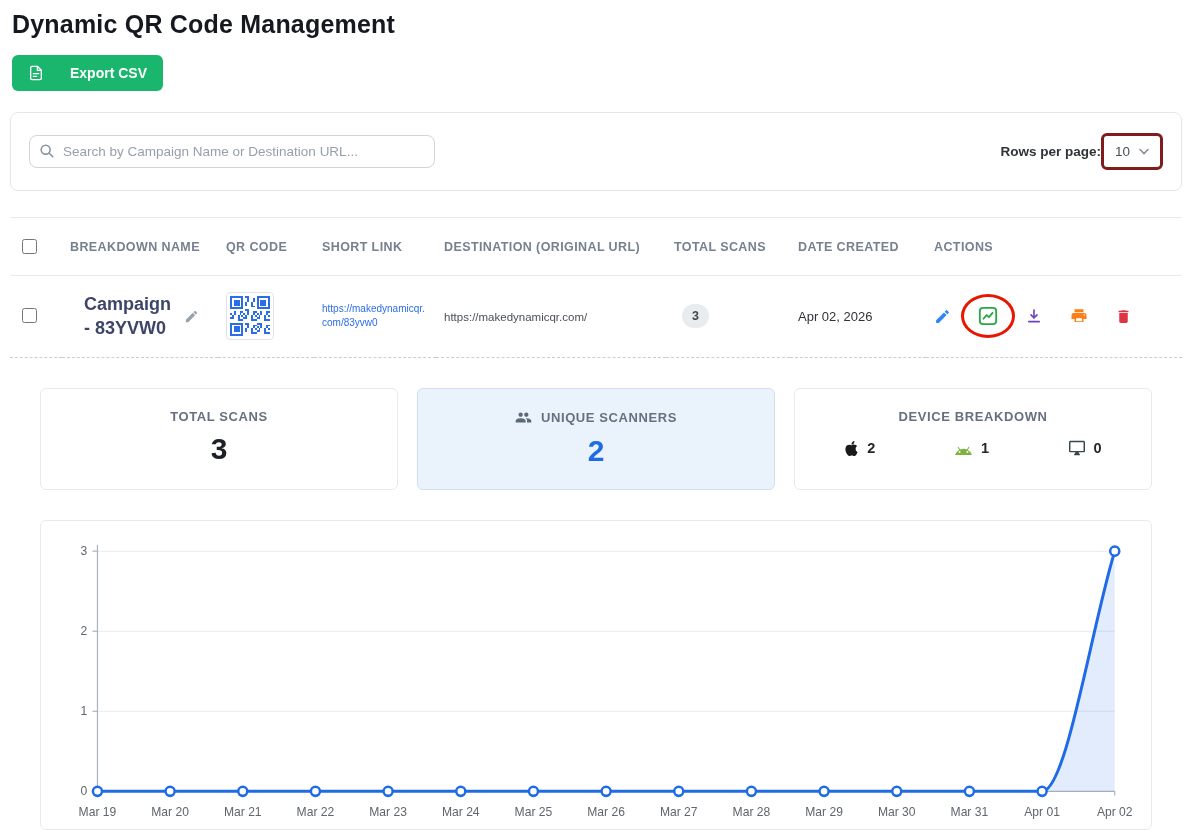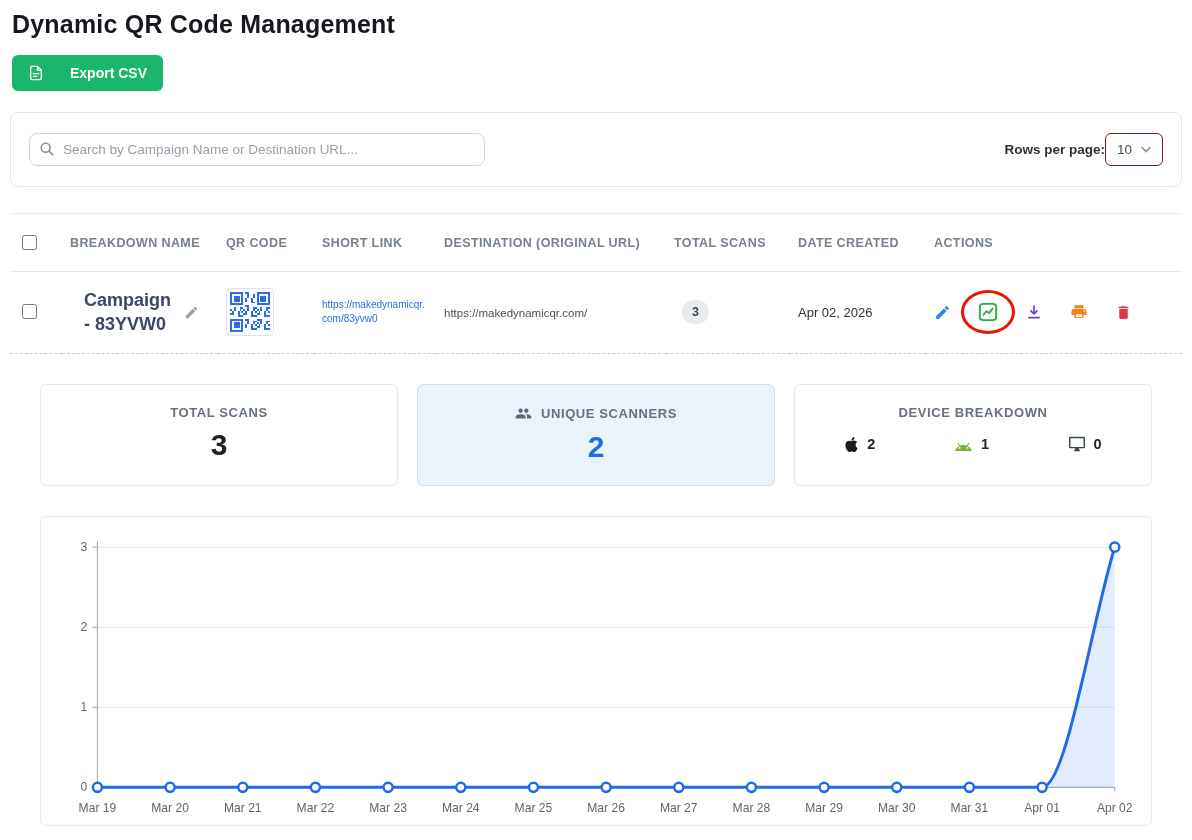--- a/index.html
+++ b/index.html
@@ -25,31 +25,31 @@
     margin:16px 0 0 2px;display:inline-flex;align-items:center;gap:26px;
     background:var(--accent-green);color:#fff;font-weight:700;font-size:14px;
     border:none;border-radius:6px;padding:10px 16px;cursor:pointer;
     font-family:inherit;
   }
   
   .filter-card{
     margin:21px 0 26px;border:1px solid #e3e7ec;border-radius:8px;
     padding:20px 18px;display:flex;justify-content:space-between;align-items:center;background:#fff;
   }
-  .search-box{position:relative;width:456px}
+  .search-box{position:relative;width:406px}
   .search-box input{
     width:100%;padding:8px 10px 8px 33px;border:1px solid #ced4da;border-radius:8px;
     font-size:13.5px;color:#495057;font-family:inherit;outline:none;
   }
   .search-box input::placeholder{color:#97a0aa}
   .search-icon{position:absolute;left:10px;top:8px}
   .rows-per-page{display:flex;align-items:center;}
   .rpp-label{font-size:13.5px;font-weight:700;color:#2f3337}
   .select-box{
-    display:flex;align-items:center;gap:9px;border:1px solid #7f1d1d;border-radius:6px;
+    display:flex;align-items:center;gap:9px;border:3px solid #7f1d1d;border-radius:6px;
     padding:8px 11px;font-size:13.5px;color:#495057;cursor:pointer;background:#fff;
   }
   
   table.main-table{width:100%;border-collapse:collapse;table-layout:fixed}
   table.main-table th{
     text-align:left;font-size:12.5px;font-weight:700;color:#76808f;letter-spacing:.4px;
     padding:18px 8px;border-top:1px solid #e6eaee;border-bottom:1px solid #e6eaee;white-space:nowrap;
   }
   table.main-table td{
     padding:16px 8px;border-bottom:1px dashed #c9ced6;vertical-align:middle;

